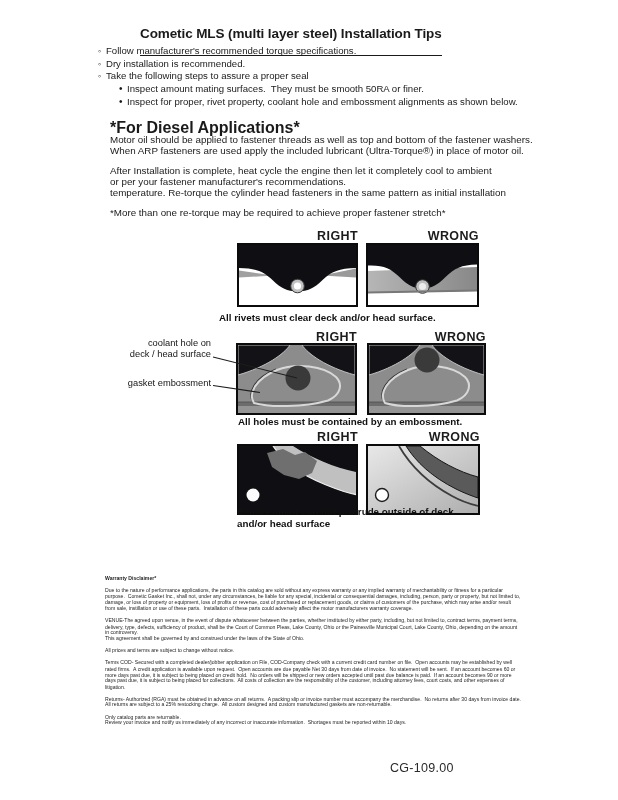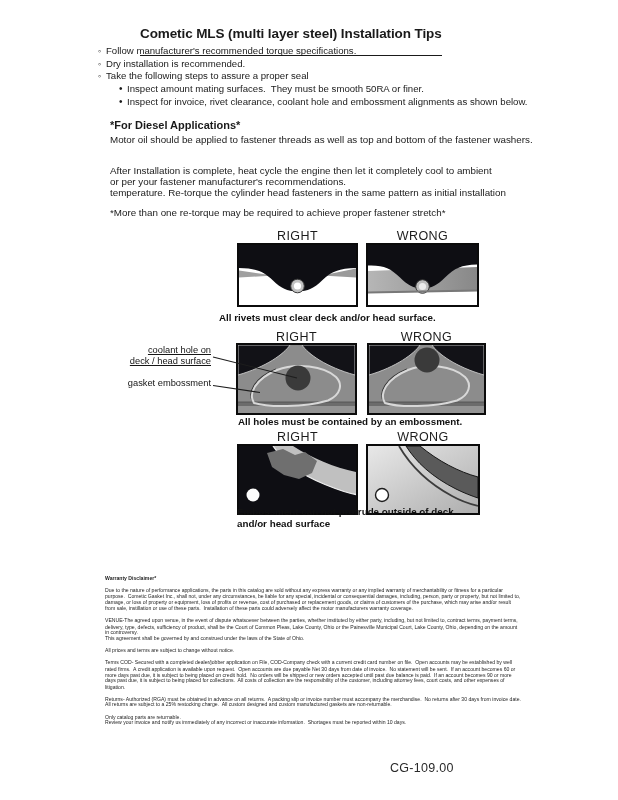--- a/index.html
+++ b/index.html
@@ -13,27 +13,27 @@
   
   .doc-title{left:110px;top:26px;font-size:13.5px;font-weight:bold;letter-spacing:-0.1px;
     border-bottom:1.5px solid var(--ink,#1a1a1a);padding-bottom:14px;display:inline-block;margin-left:30px;}
   
   .bullets{left:98px;top:45px;font-size:9.6px;line-height:12.7px;}
   .b-row{display:flex;}
   .b-marker{width:8px;flex:0 0 8px;font-size:9px;}
   .sub{margin-left:21px;}
   .sub .b-marker{font-size:10px;}
   
-  .diesel-heading{left:110px;top:119px;font-size:11px;font-weight:bold;}
+  .diesel-heading{left:110px;top:119px;font-size:16px;font-weight:bold;}
   .para{left:110px;font-size:9.8px;line-height:11.2px;}
   .p1{top:134px;}
   .p2{top:165px;}
   .p3{top:207px;}
   
-  .fig-label{font-size:12.5px;font-weight:normal;letter-spacing:0.4px;text-align:center;color:#1c1c1c;}
+  .fig-label{font-size:12.5px;font-weight:bold;letter-spacing:0.4px;text-align:right;color:#1c1c1c;}
   .figbox{box-sizing:border-box;border:2px solid #0b0b0b;background:#fff;}
   .figbox svg{display:block;width:100%;height:100%;}
   .fig-caption{font-size:9.8px;font-weight:bold;line-height:12px;color:#111;}
   .annot{font-size:9.3px;line-height:11px;text-align:right;color:#151515;}
   .overlay{pointer-events:none;z-index:5;}
   
   .legal{left:105px;top:576px;width:596px;transform:scale(0.7);transform-origin:top left;
     font-size:7.3px;line-height:8.6px;color:#242424;}
   .legal .lg-h{font-weight:bold;margin:0 0 8.6px 0;}
   .legal p{margin:0 0 8.6px 0;white-space:pre-wrap;}
@@ -56,27 +56,28 @@
   <div class="b-row">
     <span class="b-marker">◦</span>
     <span class="nowrap">Take the following steps to assure a proper seal</span>
   </div>
   <div class="b-row sub">
     <span class="b-marker">•</span>
     <span class="nowrap">Inspect amount mating surfaces.  They must be smooth 50RA or finer.</span>
   </div>
   <div class="b-row sub">
     <span class="b-marker">•</span>
-    <span class="nowrap">Inspect for invoice, rivet clearance, coolant hole and embossment alignments as shown below.</span>
+    <span class="nowrap">Inspect for proper, rivet property, coolant hole and embossment alignments as shown below.</span>
   </div>
 </div>
 
 <div class="abs diesel-heading">*For Diesel Applications*</div>
 <div class="abs para p1">
   <div class="nowrap">Motor oil should be applied to fastener threads as well as top and bottom of the fastener washers.</div>
+  <div class="nowrap">When ARP fasteners are used apply the included lubricant (Ultra-Torque®) in place of motor oil.</div>
 </div>
 <div class="abs para p2">
   <div class="nowrap">After Installation is complete, heat cycle the engine then let it completely cool to ambient</div>
   <div class="nowrap">or per your fastener manufacturer's recommendations.</div>
   <div class="nowrap">temperature. Re-torque the cylinder head fasteners in the same pattern as initial installation</div>
 </div>
 <div class="abs para p3 nowrap">*More than one re-torque may be required to achieve proper fastener stretch*</div>
 
 <div class="abs fig-label" style="left:237px;top:229px;width:121px;">RIGHT</div>
 <div class="abs fig-label" style="left:366px;top:229px;width:113px;">WRONG</div>
@@ -103,21 +104,21 @@
     <circle cx="54.5" cy="41.5" r="6.8" fill="#bdbdbd" stroke="#333333" stroke-width="1"></circle>
     <circle cx="54.5" cy="41.5" r="3.6" fill="#ececec"></circle>
     <line x1="0" y1="47.5" x2="109" y2="45.5" stroke="#787878" stroke-width="1.8"></line>
   </svg>
 </div>
 <div class="abs fig-caption nowrap" style="left:219px;top:312px;">All rivets must clear deck and/or head surface.</div>
 
 <div class="abs fig-label" style="left:236px;top:330px;width:121px;">RIGHT</div>
 <div class="abs fig-label" style="left:367px;top:330px;width:119px;">WRONG</div>
 
-<div class="abs annot" style="left:105px;top:345px;width:106px;text-decoration:underline;">
+<div class="abs annot" style="left:105px;top:338px;width:106px;">
   <div>coolant hole on</div>
   <div>deck / head surface</div>
 </div>
 <div class="abs annot" style="left:105px;top:378px;width:106px;">gasket embossment</div>
 
 <div class="abs figbox" style="left:236px;top:343px;width:121px;height:72px;">
   <svg viewBox="0 0 117 68" preserveAspectRatio="none">
     <rect x="0" y="0" width="117" height="68" fill="#8c8c8c"></rect>
     <rect x="0" y="57" width="117" height="4" fill="#6c6c6c"></rect>
     <rect x="0" y="61" width="117" height="7" fill="#949494"></rect>

